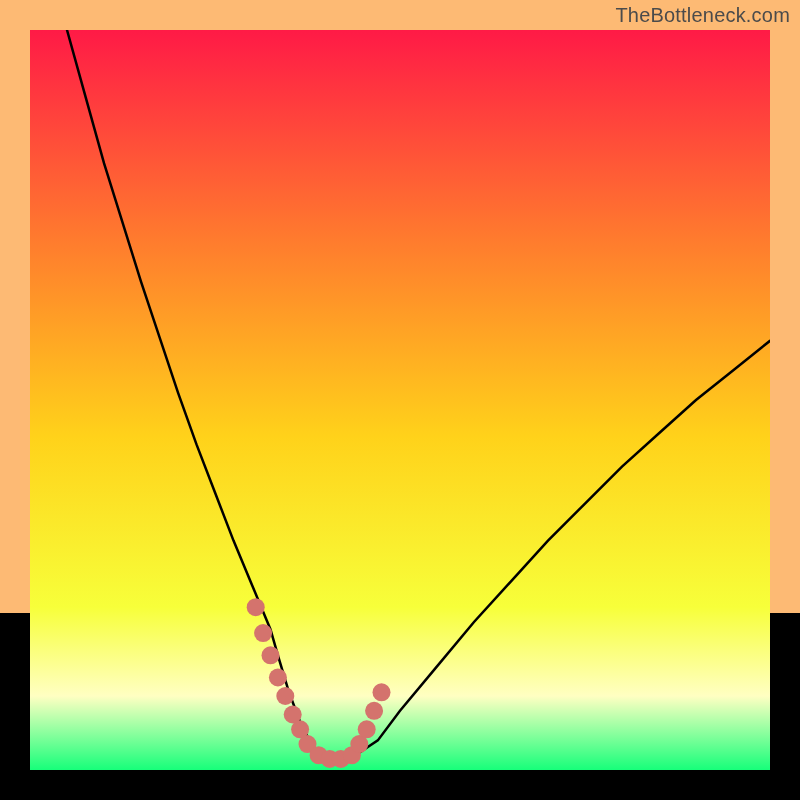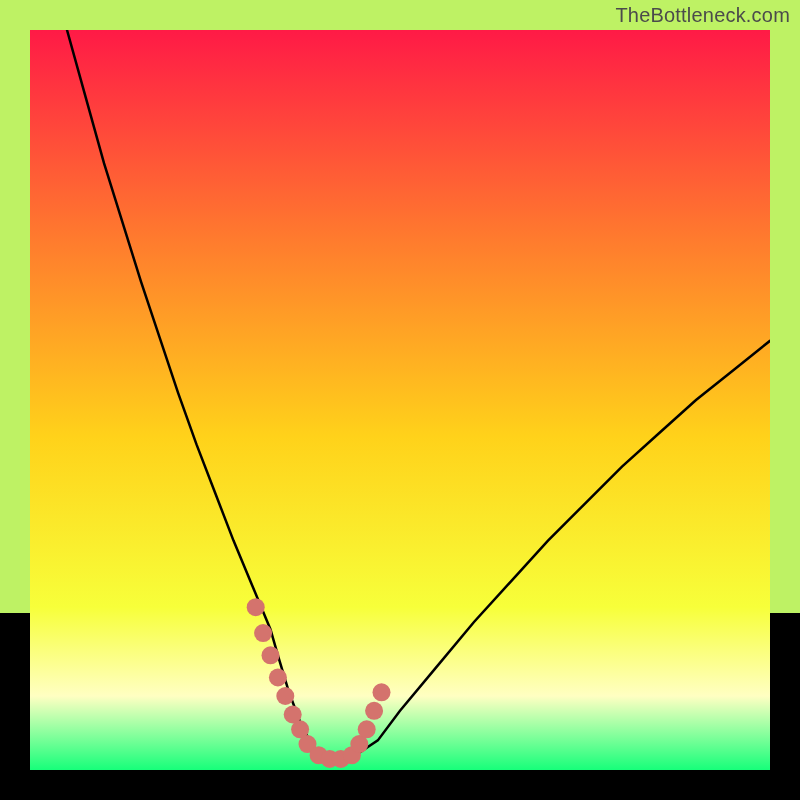--- a/index.html
+++ b/index.html
@@ -8,21 +8,21 @@
     width: 800px;
     height: 800px;
     background: #000;
     overflow: hidden;
     font-family: Arial, Helvetica, sans-serif;
   }
   .stage {
     position: relative;
     width: 800px;
     height: 613px;
-    background: #bef264;
+    background: #fdba74;
   }
   .watermark {
     position: absolute;
     top: 4px;
     right: 10px;
     color: #4b4b4b;
     font-size: 20px;
     font-weight: 500;
     letter-spacing: 0.2px;
     user-select: none;

